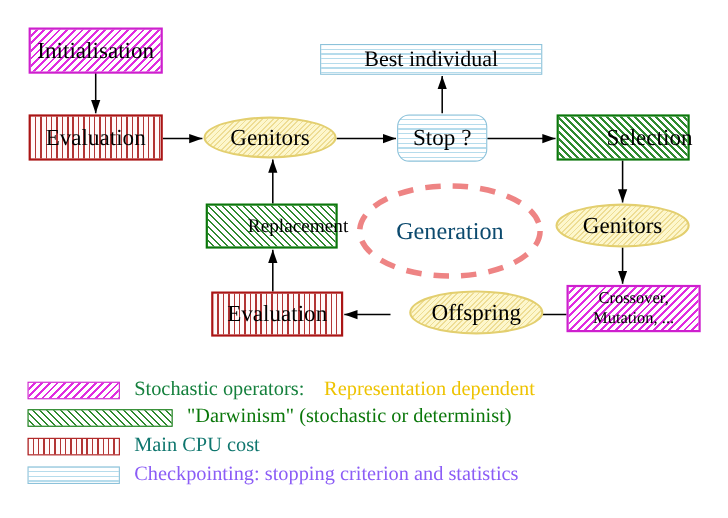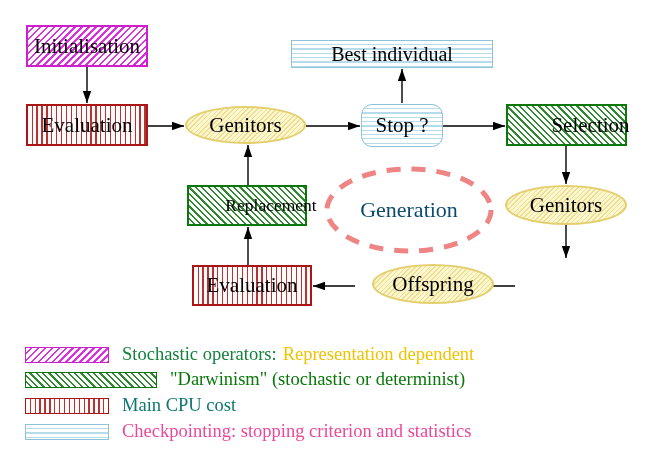--- a/index.html
+++ b/index.html
@@ -33,24 +33,24 @@
   }
   
   .legend-row{position:absolute;left:25px;display:flex;align-items:center;gap:13px;height:17px;}
   .swatch{width:82px;height:14px;box-sizing:content-box;flex:0 0 auto;}
   .sw-magenta{border:1.5px solid #ce1fce;}
   .sw-green{border:1.5px solid #0b770b;}
   .sw-red{border:1.5px solid #aa1515;}
   .sw-cyan{border:1.5px solid #8cc2da;}
   .legend-label{font-size:18.5px;white-space:nowrap;}
   .t-magenta{color:#15803d;margin-top:12px;}
-  .t-gold{color:#eec300;margin-left:6px;}
+  .t-gold{color:#eec300;margin-left:18px;}
   .t-green{color:#0a770a;}
   .t-red{color:#0f766e;}
-  .t-blue{color:#ec4899;}
+  .t-blue{color:#8b5cf6;}
   .two-line{flex-direction:column;font-size:15px;line-height:1.25;}
 </style>
 </head>
 <body>
 
 <div id="stage">
 
   <svg class="overlay" width="662" height="471">
     <defs>
       <marker id="ah" markerUnits="userSpaceOnUse" markerWidth="13" markerHeight="10" refX="12" refY="5" orient="auto">
@@ -80,20 +80,24 @@
   <div class="node hatch-yellow b-yellow ellipse f-node" style="left:185px;top:106px;width:121px;height:38px;">Genitors</div>
 
   <div class="node stripe-cyan b-cyan" style="left:291px;top:40px;width:202px;height:28px;font-size:20px;">Best individual</div>
 
   <div class="node stripe-cyan b-cyan f-node" style="left:361px;top:104px;width:82px;height:43px;border-radius:11px;">Stop ?</div>
 
   <div class="node hatch-green b-green f-node" style="left:506px;top:104px;width:121px;height:42px;">Selection</div>
 
   <div class="node hatch-yellow b-yellow ellipse f-node" style="left:505px;top:185px;width:122px;height:40px;">Genitors</div>
 
+  <div class="node hatch-magenta b-magenta two-line" style="left:515px;top:259px;width:122px;height:43px;">
+    <span>Crossover,</span>
+    <span>Mutation, ...</span>
+  </div>
 
   <div class="node hatch-yellow b-yellow ellipse f-node" style="left:372px;top:264px;width:122px;height:40px;">Offspring</div>
 
   <div class="node stripe-red b-red f-node" style="left:192px;top:265px;width:120px;height:41px;">Evaluation</div>
 
   <div class="node hatch-green b-green" style="left:187px;top:185px;width:120px;height:41px;font-size:17.5px;">Replacement</div>
 
   <div id="generation-label">Generation</div>
 
   <div class="legend-row" style="top:346px;">

